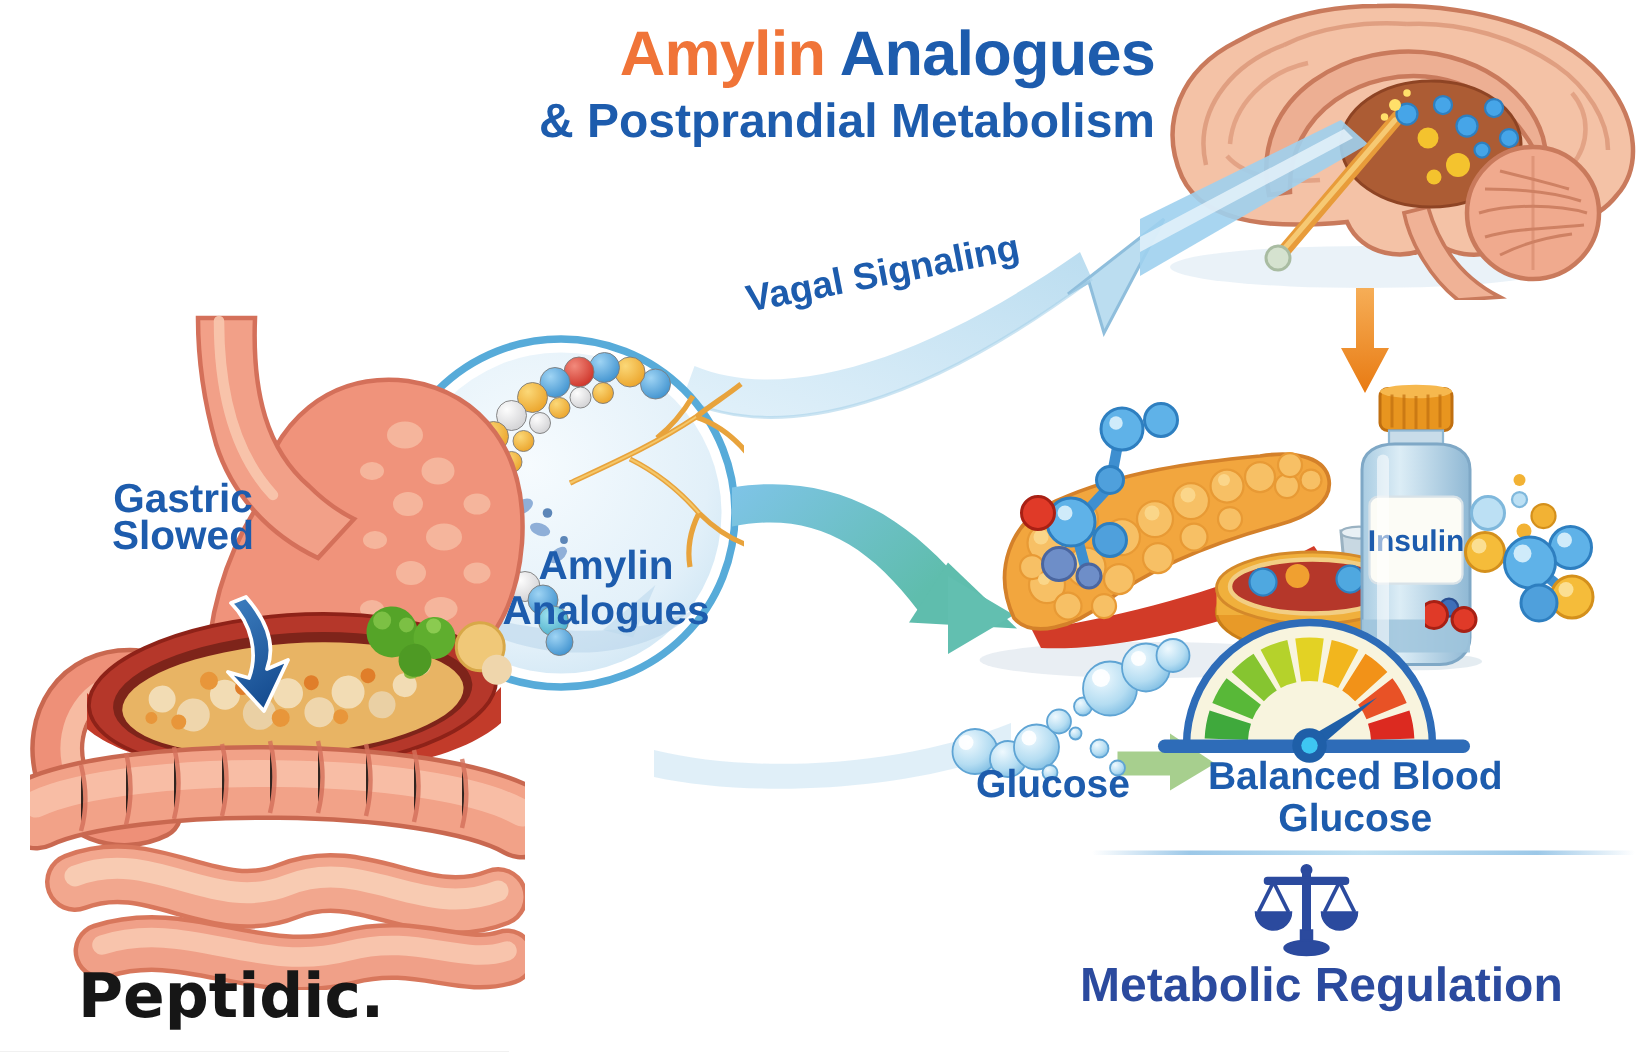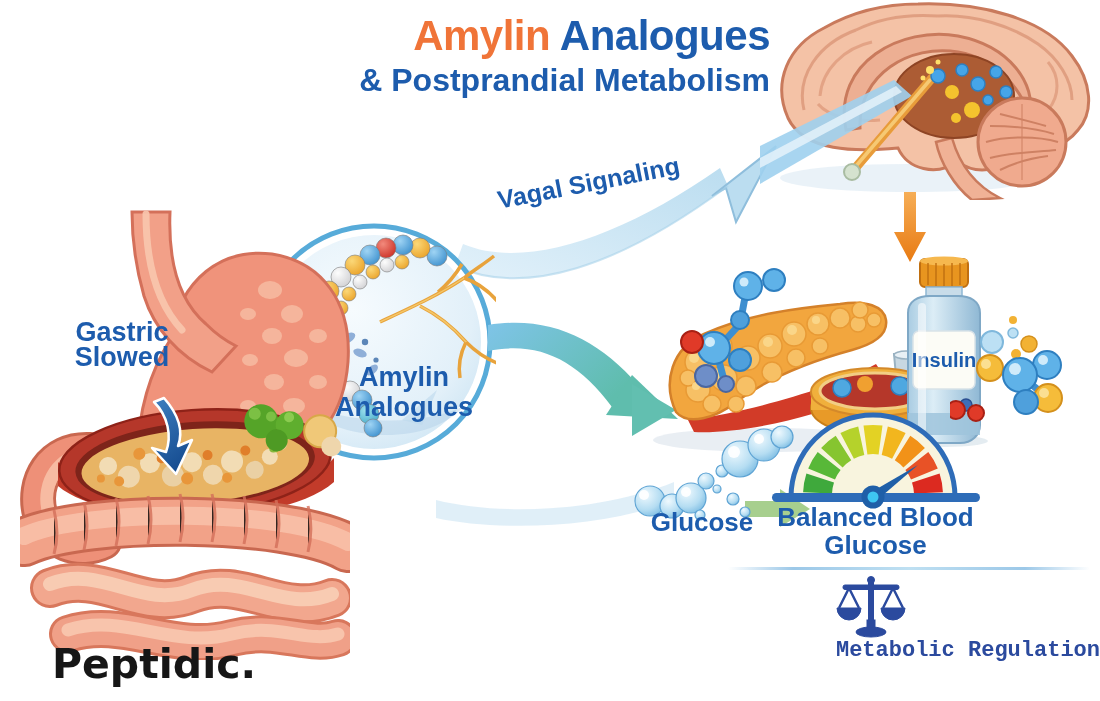--- a/index.html
+++ b/index.html
@@ -12,22 +12,22 @@
   .abs{position:absolute;}
   .blue-label{color:var(--primary-blue);font-weight:bold;line-height:1.02;}
   #title{left:230px;top:12px;width:540px;text-align:right;}
   #title .l1{font-size:42px;font-weight:bold;letter-spacing:-.5px;color:var(--primary-blue);}
   #title .l1 .hl{color:var(--title-orange);}
   #title .l2{font-size:32px;font-weight:bold;color:var(--primary-blue);margin-top:2px;}
   #slowed-label{left:38px;top:320px;width:168px;text-align:center;font-size:27px;line-height:25px;}
   #vagal-label{left:498px;top:188px;width:250px;font-size:25px;transform:rotate(-11deg);transform-origin:left center;}
   #glucose-label{left:642px;top:509px;width:120px;text-align:center;font-size:26px;}
   #glucagon-label{left:950px;top:420px;width:140px;text-align:center;font-size:25px;}
-  #balanced-label{left:768px;top:503px;width:215px;text-align:center;font-size:26px;line-height:28px;}
-  #metabolic-label{left:720px;top:638px;width:380px;text-align:right;font-size:22px;color:var(--regulation-blue);font-weight:bold;font-family:Liberation Mono, monospace;}
+  #balanced-label{left:796px;top:503px;width:215px;text-align:center;font-size:26px;line-height:28px;}
+  #metabolic-label{left:720px;top:638px;width:380px;text-align:left;font-size:32px;color:var(--regulation-blue);font-weight:bold;}
   #divider{left:728px;top:567px;width:362px;height:3px;border-radius:2px;
     background:linear-gradient(90deg,rgba(120,180,230,0),#9CC8E8 18%,#BFE0F2 50%,#9CC8E8 82%,rgba(120,180,230,0));}
   #brand{left:52px;top:640px;font-size:41px;font-weight:600;color:var(--brand-black);
     font-family:"DejaVu Sans",sans-serif;letter-spacing:0px;}
   svg{display:block;}
   svg text{font-family:"Liberation Sans",sans-serif;font-weight:bold;}
 </style>
 </head>
 <body>
 

